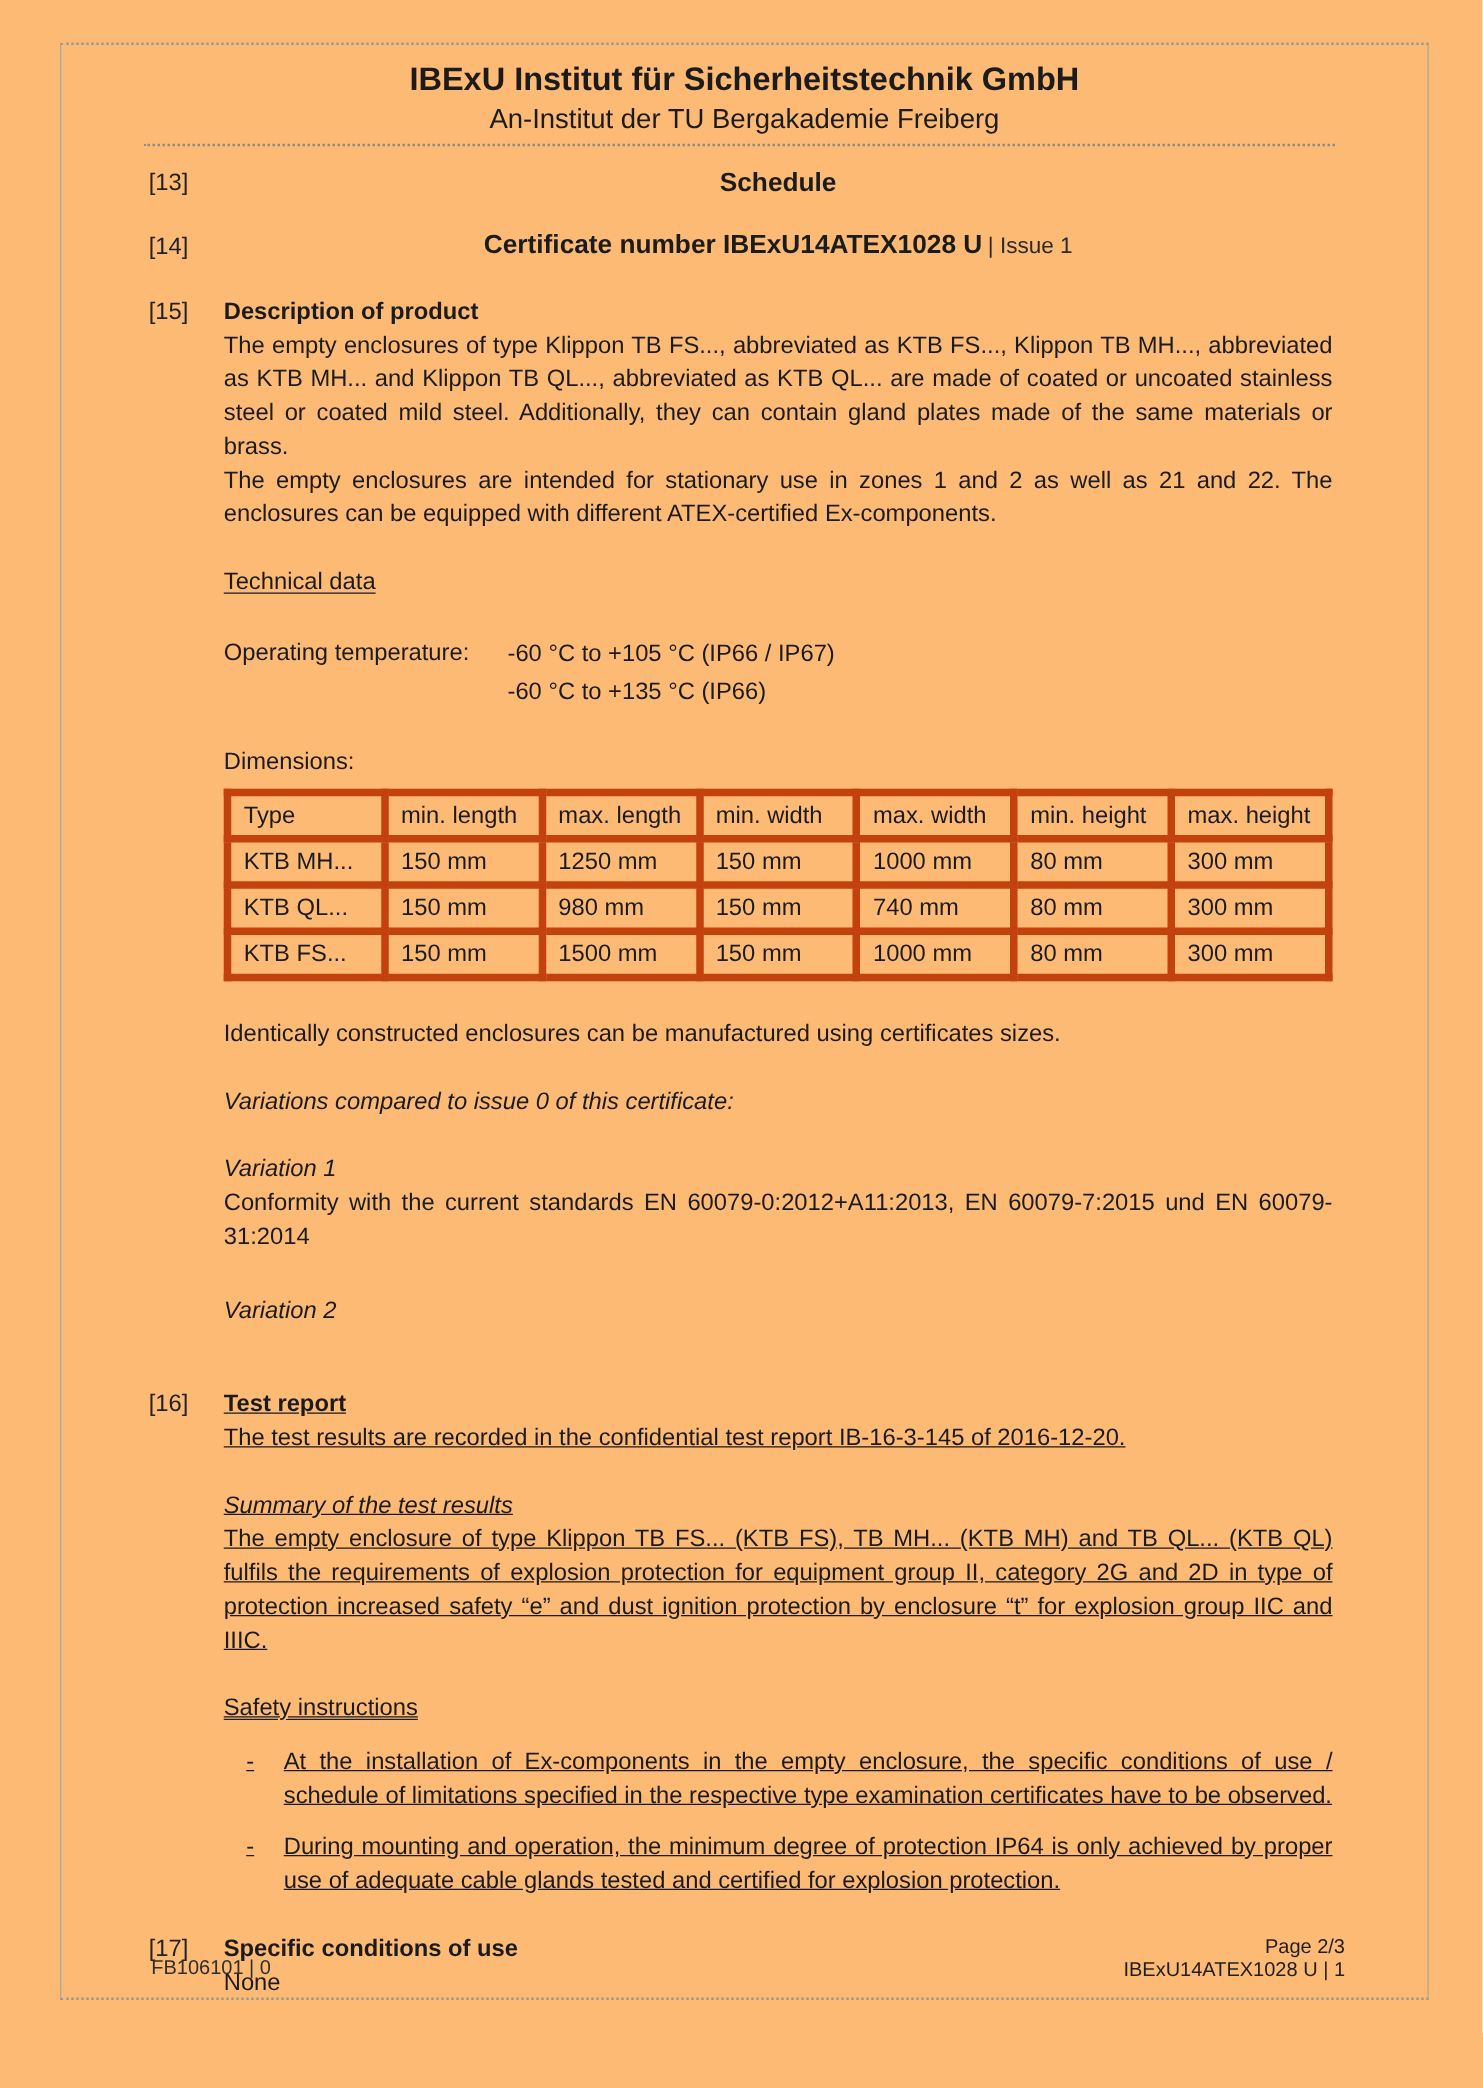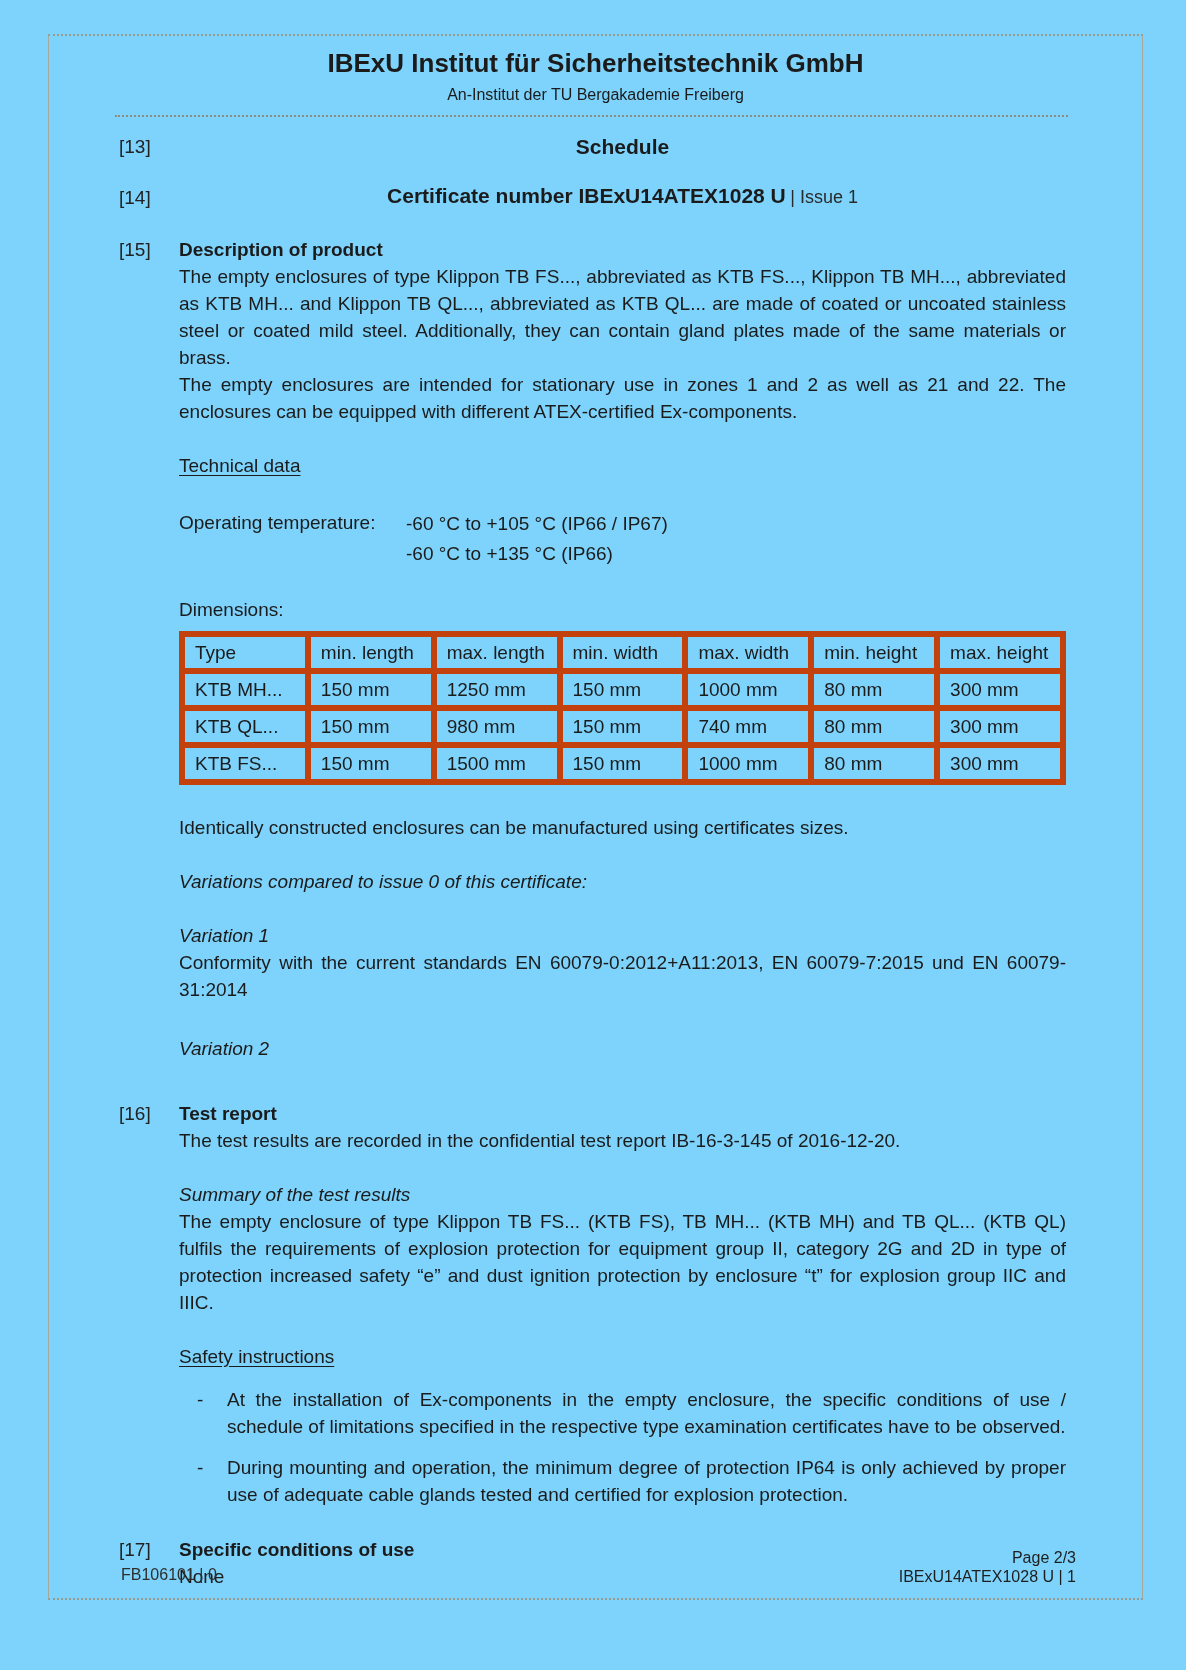--- a/index.html
+++ b/index.html
@@ -1,36 +1,36 @@
 <!DOCTYPE html>
 <html><head>
 <meta charset="utf-8">
 <style>
   html,body { margin:0; padding:0; background:#fcfcfa; }
   .page {
     position:relative;
     width:1186px; height:1670px;
-    background:#7dd3fc;
+    background:#fdba74;
     font-family:"Liberation Sans", sans-serif;
     color:#1b1b1b;
     overflow:hidden;
   }
   .border-box {
     position:absolute; left:48px; top:34px;
     width:1095px; height:1566px;
     box-sizing:border-box;
     border-left:1px solid #a8a89a;
     border-right:1px solid #a8a89a;
     border-top:2px dotted #9a9a8c;
     border-bottom:2px dotted #9a9a8c;
   }
   
   .doc-header { padding-top:10px; text-align:center; }
   .doc-title { font-size:26px; font-weight:bold; line-height:34px; }
-  .doc-subtitle { font-size:16px; line-height:30px; }
+  .doc-subtitle { font-size:22px; line-height:30px; }
   .header-rule { margin:5px 74px 0 66px; border-top:2px dotted #8c8c80; height:0; }
   
   .inner { padding:0 76px 0 130px; }
   .section { position:relative; }
   .bracket {
     position:absolute; left:-60px; top:0;
     font-size:19px; line-height:27px; color:#222;
   }
   .center-line { text-align:center; }
   .sec13 { margin-top:16px; }
@@ -57,21 +57,21 @@
   table.dims th, table.dims td {
     border:6px solid #c2410c;
     font-weight:normal; text-align:left;
     padding:3px 10px; height:25px;
     white-space:nowrap; overflow:hidden;
   }
   .note { margin-top:29px; }
   .ital { font-style:italic; }
   .mt27 { margin-top:27px; }
   .mt32 { margin-top:32px; }
-  .sec16 { margin-top:38px; }
+  .sec16 { margin-top:48px;text-decoration:underline; }
   .bullets { margin:16px 0 0 0; padding:0; list-style:none; }
   .bullets li { display:flex; margin:0; }
   .bullets li + li { margin-top:14px; }
   .dash { flex:0 0 30px; padding-left:18px; box-sizing:content-box; font-size:19px; line-height:27px; }
   .bullet-text { flex:1; font-size:19px; line-height:27px; text-align:justify; margin:0; }
   .sec17 { margin-top:28px; }
   
   .footer-left {
     position:absolute; left:72px; bottom:14px;
     font-size:16px; color:#2e2e2e;

